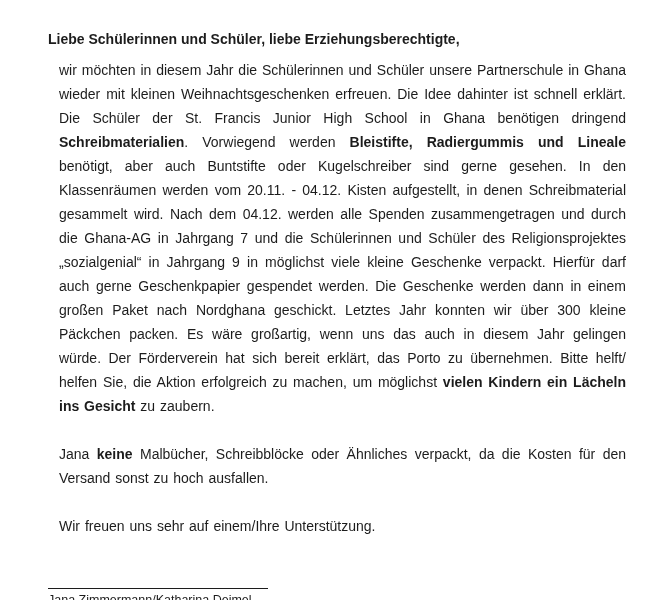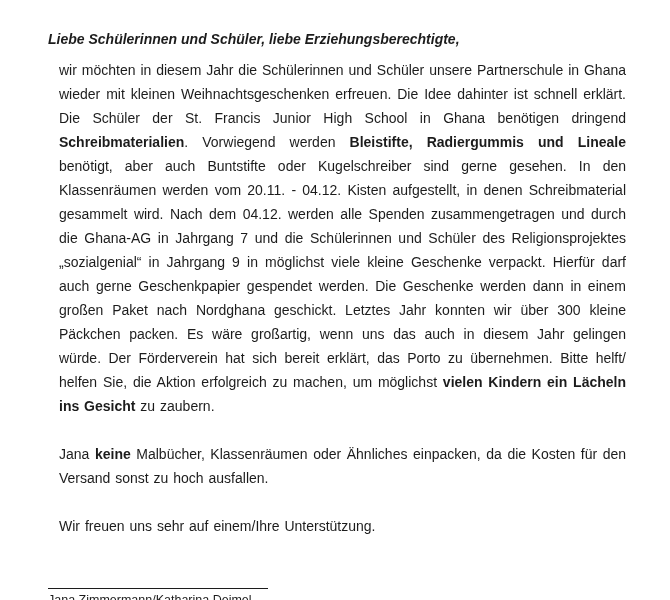--- a/index.html
+++ b/index.html
@@ -21,21 +21,20 @@
     left: 48px;
     top: 27px;
     width: 578px;
   }
   .salutation {
     font-weight: 700;
     font-size: 14px;
     line-height: 24px;
     margin: 0 0 7px 0;
     text-align: left;
-    font-style: italic;
   }
   .para {
     font-size: 14px;
     line-height: 24px;
     text-align: justify;
     margin: 0 0 24px 11px;
     word-spacing: 1px;
   }
   .para .bold {
     font-weight: 700;
@@ -57,21 +56,21 @@
 </style>
 </head>
 <body>
 
 <div class="page" style="color: rgb(28, 28, 28); background: rgb(255, 255, 255);">
   <div class="content">
     <p class="salutation">Liebe Schülerinnen und Schüler, liebe Erziehungsberechtigte,</p>
 
     <div>
         <p class="para"><span>wir möchten in diesem Jahr die Schülerinnen und Schüler unsere Partnerschule in Ghana wieder mit kleinen Weihnachtsgeschenken erfreuen. Die Idee dahinter ist schnell erklärt. Die Schüler der St. Francis Junior High School in Ghana benötigen dringend </span><span class="bold">Schreibmaterialien</span><span>. Vorwiegend werden </span><span class="bold">Bleistifte, Radiergummis und Lineale</span><span> benötigt, aber auch Buntstifte oder Kugelschreiber sind gerne gesehen. In den Klassenräumen werden vom 20.11. - 04.12. Kisten aufgestellt, in denen Schreibmaterial gesammelt wird. Nach dem 04.12. werden alle Spenden zusammengetragen und durch die Ghana-AG in Jahrgang 7 und die Schülerinnen und Schüler des Religionsprojektes „sozialgenial“ in Jahrgang 9 in möglichst viele kleine Geschenke verpackt. Hierfür darf auch gerne Geschenkpapier gespendet werden. Die Geschenke werden dann in einem großen Paket nach Nordghana geschickt. Letztes Jahr konnten wir über 300 kleine Päckchen packen. Es wäre großartig, wenn uns das auch in diesem Jahr gelingen würde. Der Förderverein hat sich bereit erklärt, das Porto zu übernehmen. Bitte helft/ helfen Sie, die Aktion erfolgreich zu machen, um möglichst </span><span class="bold">vielen Kindern ein Lächeln ins Gesicht</span><span> zu zaubern.</span></p>
-        <p class="para"><span>Jana </span><span class="bold">keine</span><span> Malbücher, Klassenräumen oder Ähnliches einpacken, da die Kosten für den Versand sonst zu hoch ausfallen.</span></p>
+        <p class="para"><span>Jana </span><span class="bold">keine</span><span> Malbücher, Schreibblöcke oder Ähnliches verpackt, da die Kosten für den Versand sonst zu hoch ausfallen.</span></p>
         <p class="para"><span>Wir freuen uns sehr auf einem/Ihre Unterstützung.</span></p>
       </div>
 
     <div class="signature">
       <div class="signature-line" style="border-top-color: rgb(28, 28, 28);"></div>
       <div class="signature-name">Jana Zimmermann/Katharina Deimel</div>
     </div>
   </div>
 </div>
 

